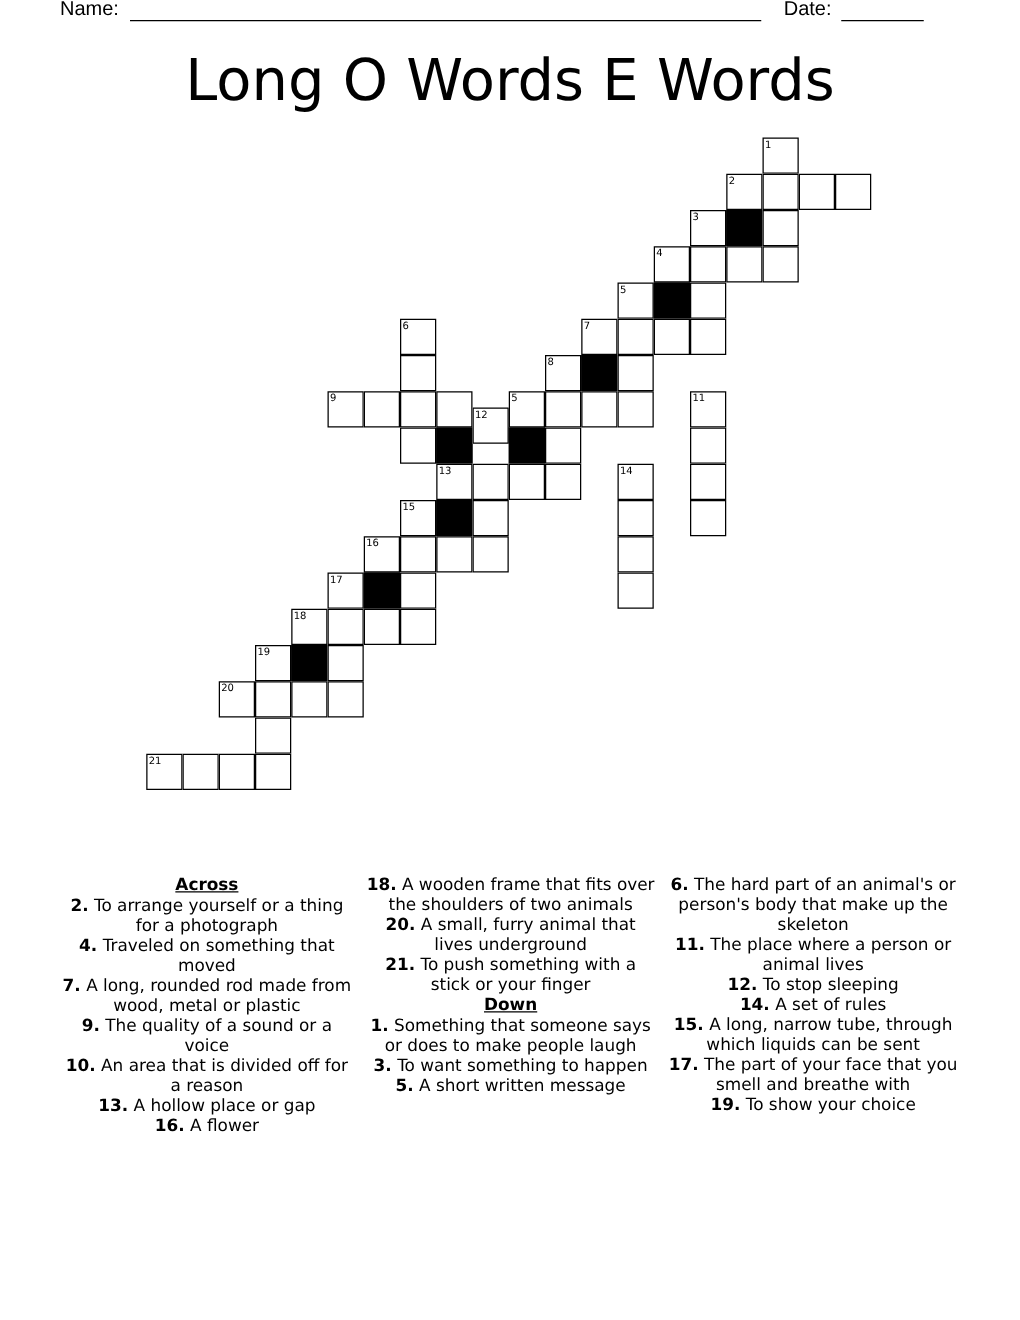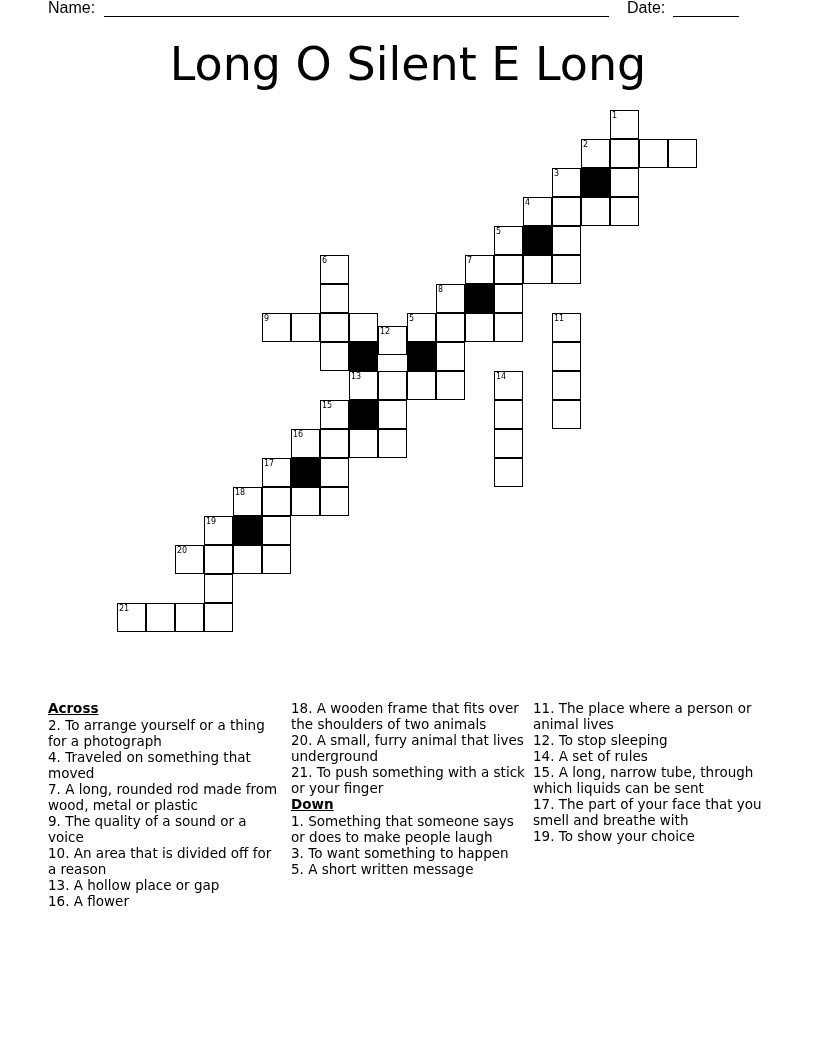--- a/index.html
+++ b/index.html
@@ -8,36 +8,36 @@
   .name-label { position: absolute; left: 48px; top: -1px; }
   .name-blank { position: absolute; left: 104px; top: 16px; width: 505px; border-bottom: 1px solid #000; }
   .date-label { position: absolute; left: 627px; top: -1px; }
   .date-blank { position: absolute; left: 673px; top: 16px; width: 66px; border-bottom: 1px solid #000; }
   .title { position: absolute; top: 34px; left: 0; width: 816px; text-align: center; font-family: "DejaVu Sans", sans-serif; font-size: 46px; font-weight: normal; letter-spacing: 0px; line-height: 60px; }
   .grid { position: absolute; left: 117px; top: 110px; }
   .cell { position: absolute; width: 29px; height: 29px; box-sizing: border-box; border: 1.5px solid #000; background: #fff; }
   .cell.black { background: #000; }
   .cell .num { position: absolute; left: 1px; top: 0px; font-family: "DejaVu Sans", sans-serif; font-size: 8px; line-height: 9px; }
   .clues { position: absolute; top: 700px; font-family: "DejaVu Sans", sans-serif; font-size: 13.5px; line-height: 16px; }
-  .clue-col { position: absolute; width: 235px; }
+  .clue-col { position: absolute; width: 235px; text-align: center; }
   .clue-heading { font-weight: bold; text-decoration: underline; display: block; margin-bottom: 1px; }
   .clue { display: block; margin: 0; }
-  .clue .cnum { font-weight: normal; }
+  .clue .cnum { font-weight: bold; }
 </style>
 </head>
 <body>
 
 <div class="header-line">
   <span class="name-label">Name:</span>
   <div class="name-blank"></div>
   <span class="date-label">Date:</span>
   <div class="date-blank"></div>
 </div>
 
-<h1 class="title" style="margin:0;">Long O Silent E Long</h1>
+<h1 class="title" style="margin:0;">Long O Words E Words</h1>
 
 <div class="grid" id="grid">
     <div class="cell" style="left: 493px; top: 0px;">
       <span class="num">1</span>
     </div>
     <div class="cell" style="left: 464px; top: 29px;">
       <span class="num">2</span>
     </div>
     <div class="cell" style="left: 493px; top: 29px;"></div>
     <div class="cell" style="left: 522px; top: 29px;"></div>
@@ -173,20 +173,21 @@
       </div>
     <span class="clue-heading">Down</span>
     <div id="col2b">
         <div class="clue"><span class="cnum">1.</span> <span>Something that someone says or does to make people laugh</span></div>
         <div class="clue"><span class="cnum">3.</span> <span>To want something to happen</span></div>
         <div class="clue"><span class="cnum">5.</span> <span>A short written message</span></div>
       </div>
   </div>
   <div class="clue-col" style="left:533px; top:0;">
     <div id="col3">
+        <div class="clue"><span class="cnum">6.</span> <span>The hard part of an animal's or person's body that make up the skeleton</span></div>
         <div class="clue"><span class="cnum">11.</span> <span>The place where a person or animal lives</span></div>
         <div class="clue"><span class="cnum">12.</span> <span>To stop sleeping</span></div>
         <div class="clue"><span class="cnum">14.</span> <span>A set of rules</span></div>
         <div class="clue"><span class="cnum">15.</span> <span>A long, narrow tube, through which liquids can be sent</span></div>
         <div class="clue"><span class="cnum">17.</span> <span>The part of your face that you smell and breathe with</span></div>
         <div class="clue"><span class="cnum">19.</span> <span>To show your choice</span></div>
       </div>
   </div>
 </div>
 

